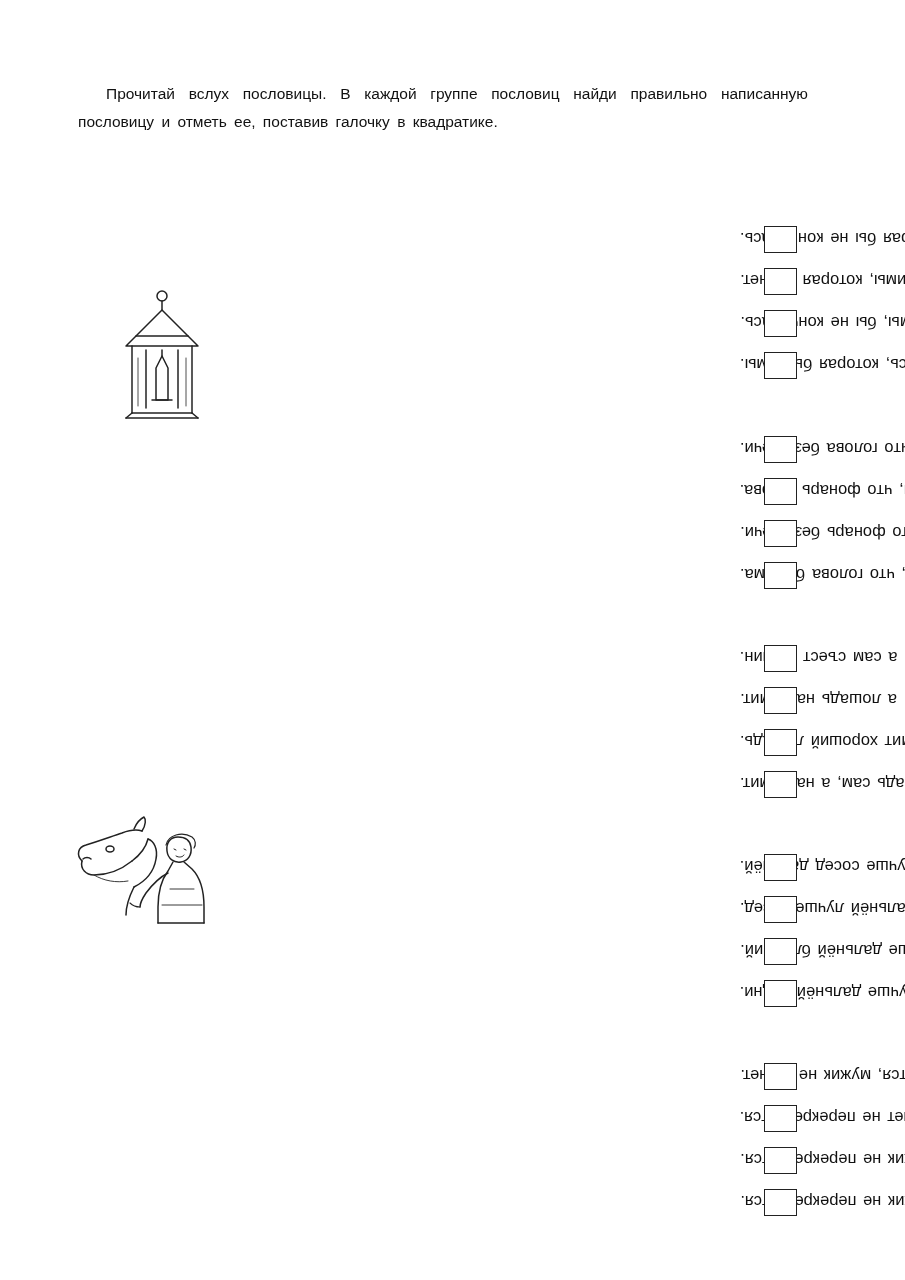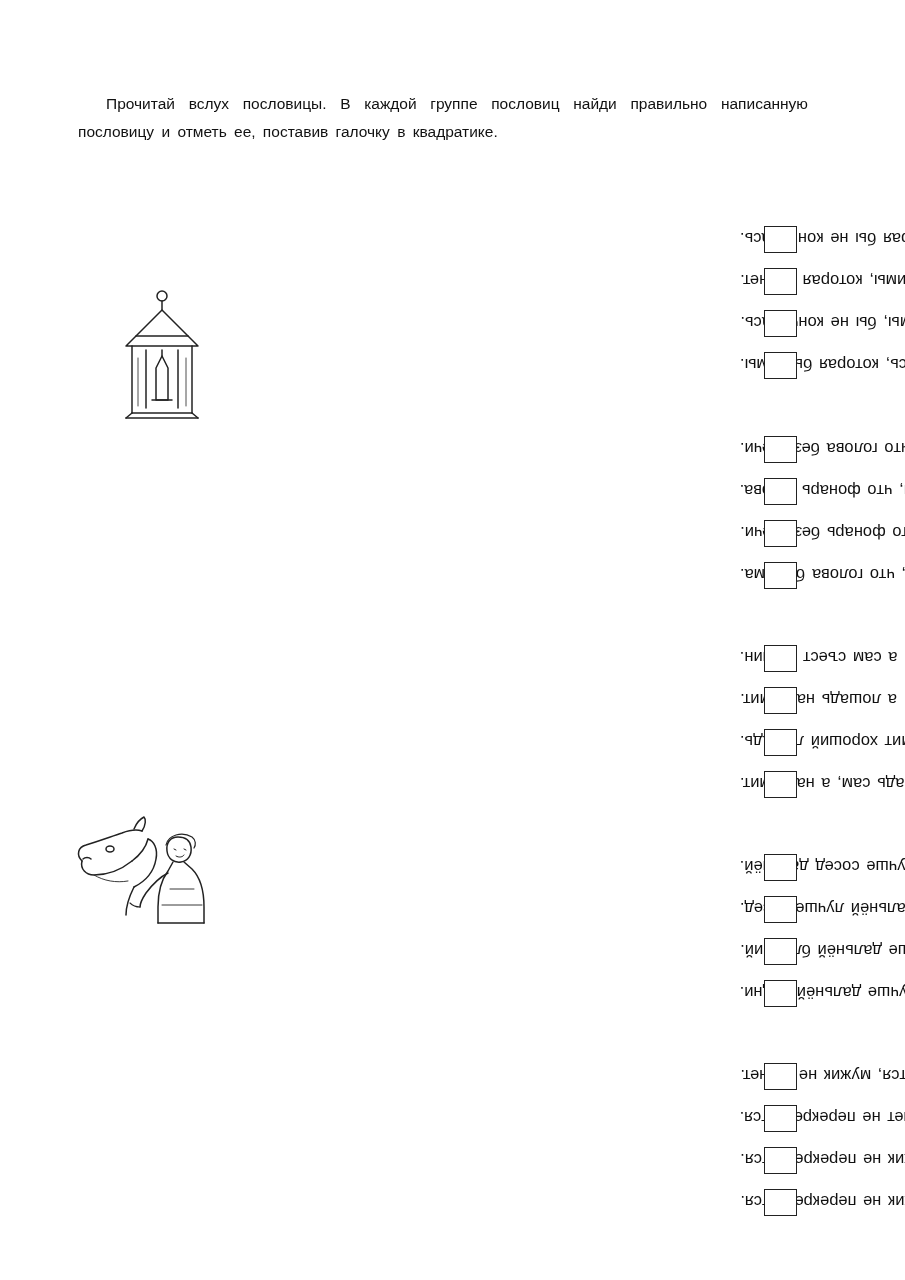--- a/index.html
+++ b/index.html
@@ -19,21 +19,21 @@
     position: absolute;
     inset: 0;
     width: 905px;
     height: 1280px;
   }
 
   
   .instruction {
     position: absolute;
     left: 78px;
-    top: 90px;
+    top: 80px;
     width: 730px;
     font-size: 15.5px;
     line-height: 28px;
     text-align: justify;
     text-align-last: left;
     word-spacing: 3px;
     color: #111;
   }
   .instruction .indent { display: inline-block; width: 28px; }
 

